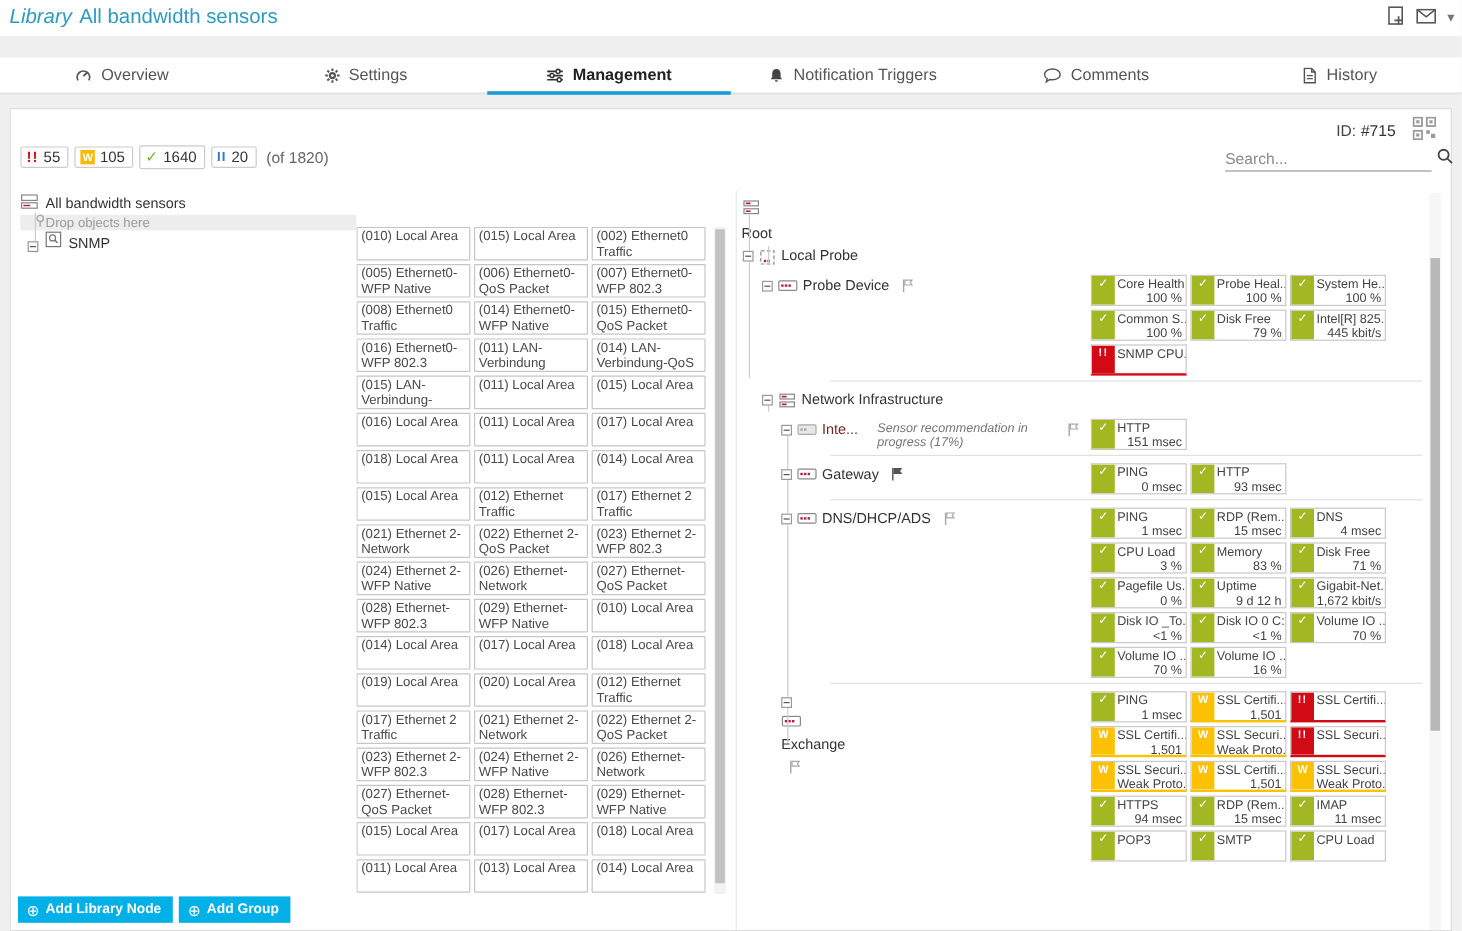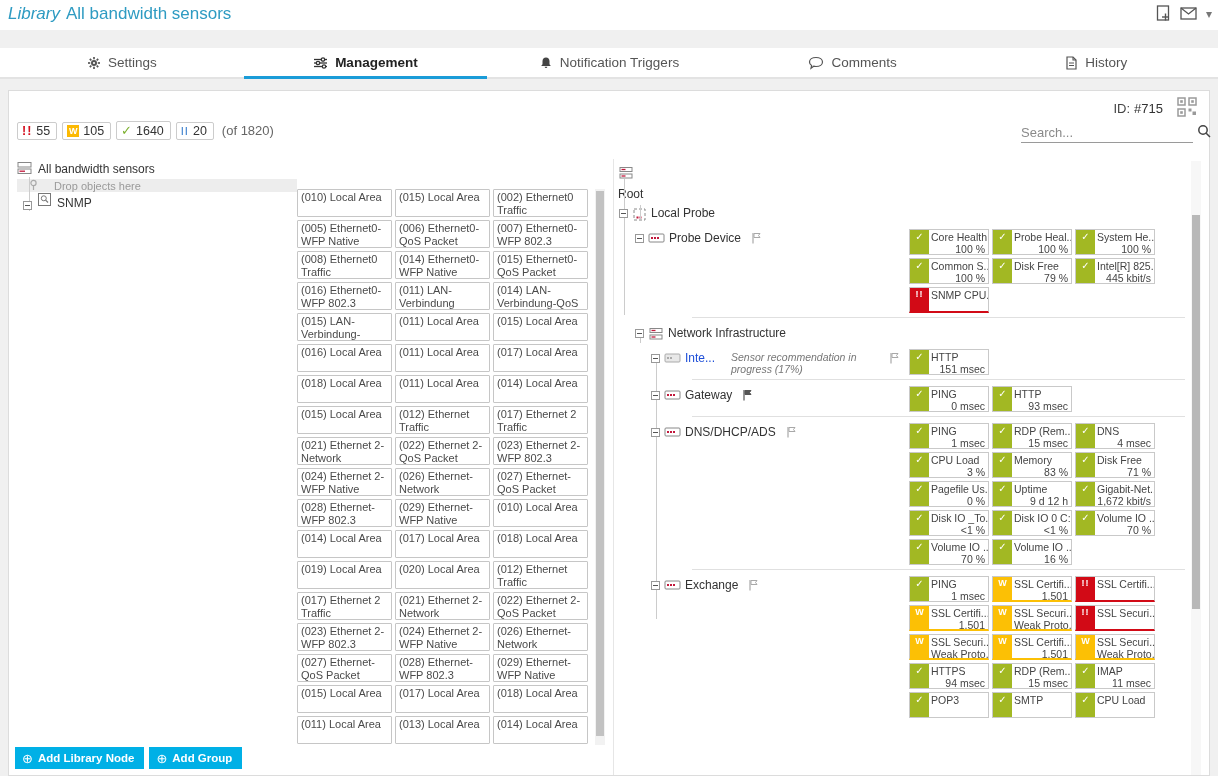--- a/index.html
+++ b/index.html
@@ -32,34 +32,34 @@
   .qr{position:absolute;top:6px;right:12px;cursor:pointer;}
 
   .badges{position:absolute;left:8px;top:30px;display:flex;align-items:center;gap:5px;
     font-size:12.5px;color:#333;}
   .badge{border:1px solid #ccc;border-radius:2px;background:#fff;padding:1px 6px 1px 4px;
     display:flex;align-items:center;gap:4px;cursor:pointer;}
   .g-down{color:#d40f1e;font-weight:bold;letter-spacing:1px;}
   .g-warning{display:inline-block;width:12px;height:12px;background:#fcb902;color:#fff;
     font-size:9px;font-weight:bold;text-align:center;line-height:12px;}
   .g-up{color:#7cb02e;font-weight:bold;font-size:13px;}
-  .g-paused{color:#2d76c9;font-weight:normal;letter-spacing:1px;font-size:11px;text-align:right;}
+  .g-paused{color:#2d76c9;font-weight:bold;letter-spacing:1px;font-size:11px;text-align:right;}
   .total{font-size:13px;color:#666;margin-left:3px;}
 
   .search{position:absolute;top:32px;right:16px;width:172px;border-bottom:1px solid #9a9a9a;
     display:flex;align-items:center;}
   .search input{border:none;outline:none;flex:1;font-size:13px;color:#444;padding:2px 0;
     font-family:"Liberation Sans","DejaVu Sans",sans-serif;background:transparent;}
   .search input::placeholder{color:#8a8a8a;}
 
   
   .library-pane{position:absolute;left:8px;top:70px;width:280px;bottom:36px;font-size:12px;color:#333;}
   .lt-row{display:flex;align-items:center;gap:5px;height:16px;margin-bottom:2px;position:relative;}
   .drop-row{background:#ededed;color:#9a9a9a;font-size:11px;height:13px;padding-left:12px;
-    display:flex;align-items:center;gap:16px;margin:1px 0 2px 0;}
+    display:flex;align-items:center;gap:0;margin:1px 0 2px 0;}
   .lt-snmp{padding-left:6px;align-items:flex-end;}
   .gl{position:absolute;width:1px;background:#ccc;}
 
   .expander{display:inline-block;width:9px;height:9px;border:1px solid #999;background:#fff;
     position:relative;flex:0 0 auto;cursor:pointer;}
   .expander i{position:absolute;left:1px;right:1px;top:3px;height:1px;background:#555;}
 
   
   .tile-grid{position:absolute;left:288px;top:98px;width:296px;height:556px;overflow:hidden;
     display:grid;grid-template-columns:repeat(3,95px);grid-auto-rows:28px;gap:3px;align-content:start;}
@@ -67,21 +67,21 @@
     padding:1px 3px;overflow:hidden;cursor:pointer;border-radius:1px;}
   .grid-scrollbar{position:absolute;left:586px;top:98px;width:10px;height:556px;background:#f2f2f2;}
   .grid-scrollbar .thumb{position:absolute;left:1px;right:1px;top:2px;height:545px;background:#c2c2c2;}
   .pane-divider{position:absolute;left:604px;top:68px;bottom:0;width:1px;background:#e6e6e6;}
 
   
   .device-pane{position:absolute;left:608px;top:70px;right:24px;bottom:0;overflow:hidden;font-size:12px;color:#333;}
   .node-block{display:flex;align-items:flex-start;}
   .node-left{flex:0 0 292px;display:flex;align-items:flex-start;gap:4px;padding-top:4px;min-height:25px;}
   .node-left .nlabel{line-height:15px;cursor:pointer;white-space:nowrap;}
-  .node-left .nlabel.muted{color:#1d4ed8;}
+  .node-left .nlabel.muted{color:#7f1d1d;}
   .node-left .expander{margin-top:3px;}
   .node-left .nicon{margin-top:1px;flex:0 0 auto;}
   .note{font-style:italic;color:#777;font-size:10.5px;line-height:12px;width:148px;margin-left:12px;}
   .flag{margin-left:6px;margin-top:1px;}
   .sensor-grid{display:grid;grid-template-columns:repeat(3,80px);grid-auto-rows:26px;gap:3px;padding-top:2px;}
   .s-tile{position:relative;border:1px solid #c9c9c9;background:#fff;overflow:hidden;cursor:pointer;}
   .s-tile .s-left{position:absolute;left:0;top:0;bottom:0;width:19px;text-align:center;
     color:#fff;font-weight:bold;}
   .s-tile.up .s-left{background:#a2b823;font-size:10px;line-height:13px;}
   .s-tile.warning .s-left{background:#fcc005;font-size:9px;line-height:13px;}
@@ -119,20 +119,29 @@
       <svg width="17" height="13" viewBox="0 0 17 13">
           <rect x="1" y="1" width="15" height="11" fill="none" stroke="#555" stroke-width="1.3"></rect>
           <path d="M1 1l7.5 6L16 1" fill="none" stroke="#555" stroke-width="1.3"></path>
         </svg>
     </span>
     <span class="caret">▾</span>
   </span>
 </div>
 
 <div class="tabbar">
+    <div class="tab">
+      <span style="display: inline-flex;">
+        <svg width="15" height="14" viewBox="0 0 15 14">
+          <path d="M3 11a5.2 5.2 0 1 1 9 0" fill="none" stroke="#555" stroke-width="1.5"></path>
+          <line x1="7.5" y1="7.5" x2="10.8" y2="4.2" stroke="#555" stroke-width="1.5"></line>
+        </svg>
+      </span>
+      <span>Overview</span>
+    </div>
     <div class="tab">
       <span style="display: inline-flex;">
         <svg width="14" height="14" viewBox="0 0 14 14">
           <g stroke="#555" stroke-width="1.7">
             <line x1="7" y1="1" x2="7" y2="3.2"></line>
             <line x1="7" y1="10.8" x2="7" y2="13"></line>
             <line x1="1" y1="7" x2="3.2" y2="7"></line>
             <line x1="10.8" y1="7" x2="13" y2="7"></line>
             <line x1="2.8" y1="2.8" x2="4.3" y2="4.3"></line>
             <line x1="9.7" y1="9.7" x2="11.2" y2="11.2"></line>
@@ -575,21 +584,21 @@
             </div>
             <div class="s-tile up">
               <span class="s-left">✓</span>
               <div class="s-name">Volume IO ...</div>
               <div class="s-value">16 %</div>
             </div>
           </div>
         </div>
         <div class="sep"></div>
         <div class="node-block">
-          <div class="node-left" style="padding-left: 34px;">
+          <div class="node-left" style="padding-left: 34px; flex-direction: column;">
             <span class="expander">
               <i></i>
             </span>
             <span class="nicon"><svg width="17" height="10" viewBox="0 0 17 10">
                 <rect x="1" y="1" width="15" height="8" rx="1" fill="#fff" stroke="#888"></rect>
                 <rect x="3" y="4" width="2" height="2" fill="#c2183c"></rect>
                 <rect x="6" y="4" width="2" height="2" fill="#c2183c"></rect>
                 <rect x="9" y="4" width="2" height="2" fill="#c2183c"></rect>
               </svg></span>
             <span class="nlabel">Exchange</span>

